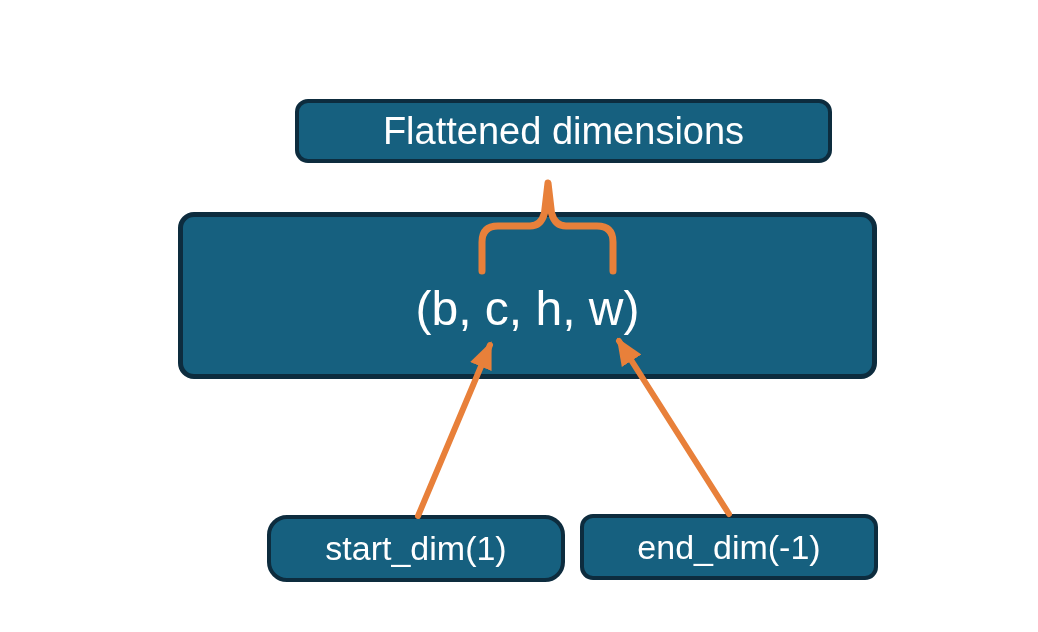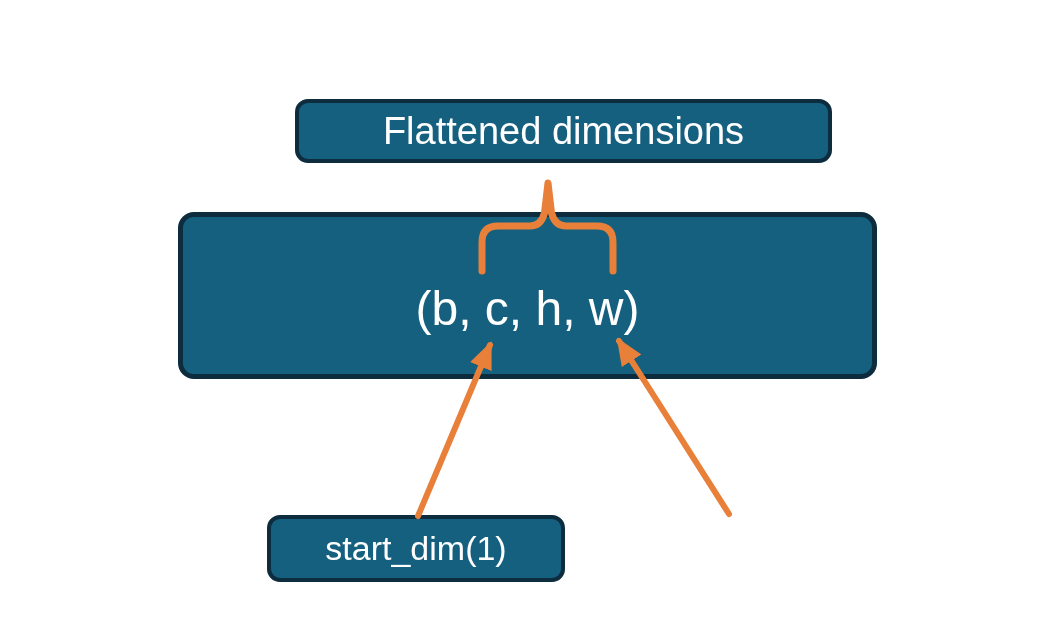--- a/index.html
+++ b/index.html
@@ -42,21 +42,21 @@
     left: 178px; top: 212px;
     width: 699px; height: 167px;
     border-radius: 16px;
     border-width: 5px;
     font-size: 48px;
     padding-top: 26px; 
   }
   .node-start {
     left: 267px; top: 515px;
     width: 298px; height: 67px;
-    border-radius: 13px;
+    border-radius: 20px;
     font-size: 34px;
     text-align: center;
   }
   .node-end {
     left: 580px; top: 514px;
     width: 298px; height: 66px;
     border-radius: 13px;
     font-size: 34px;
   }
   .overlay {
@@ -84,20 +84,23 @@
   </div>
 
   <div class="node node-tensor">
     <span>(b, c, h, w)</span>
   </div>
 
   <div class="node node-start">
     <span>start_dim(1)</span>
   </div>
 
+  <div class="node node-end">
+    <span>end_dim(-1)</span>
+  </div>
 
   <svg class="overlay" viewBox="0 0 1038 632">
     <defs>
       <marker id="arrowhead" viewBox="0 0 10 10" refX="8.5" refY="5" markerWidth="4.6" markerHeight="4.6" orient="auto-start-reverse">
         <path d="M 0 0.8 L 10 5 L 0 9.2 z" class="accent-fill"></path>
       </marker>
     </defs>
 
     <path class="accent-stroke" stroke-width="7" d="M 482 271
              L 482 242

